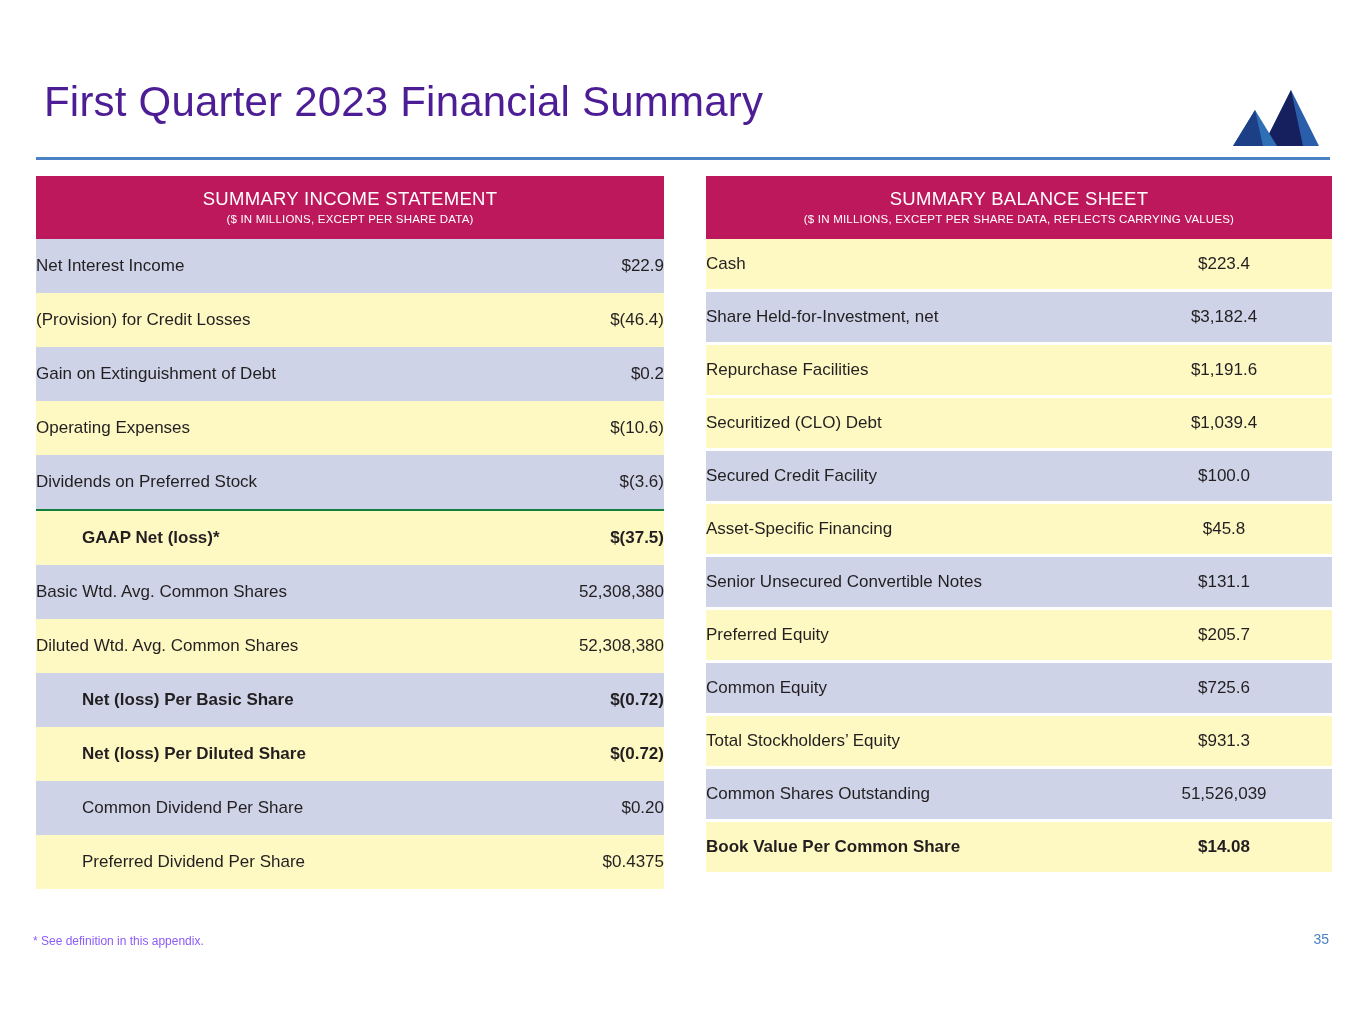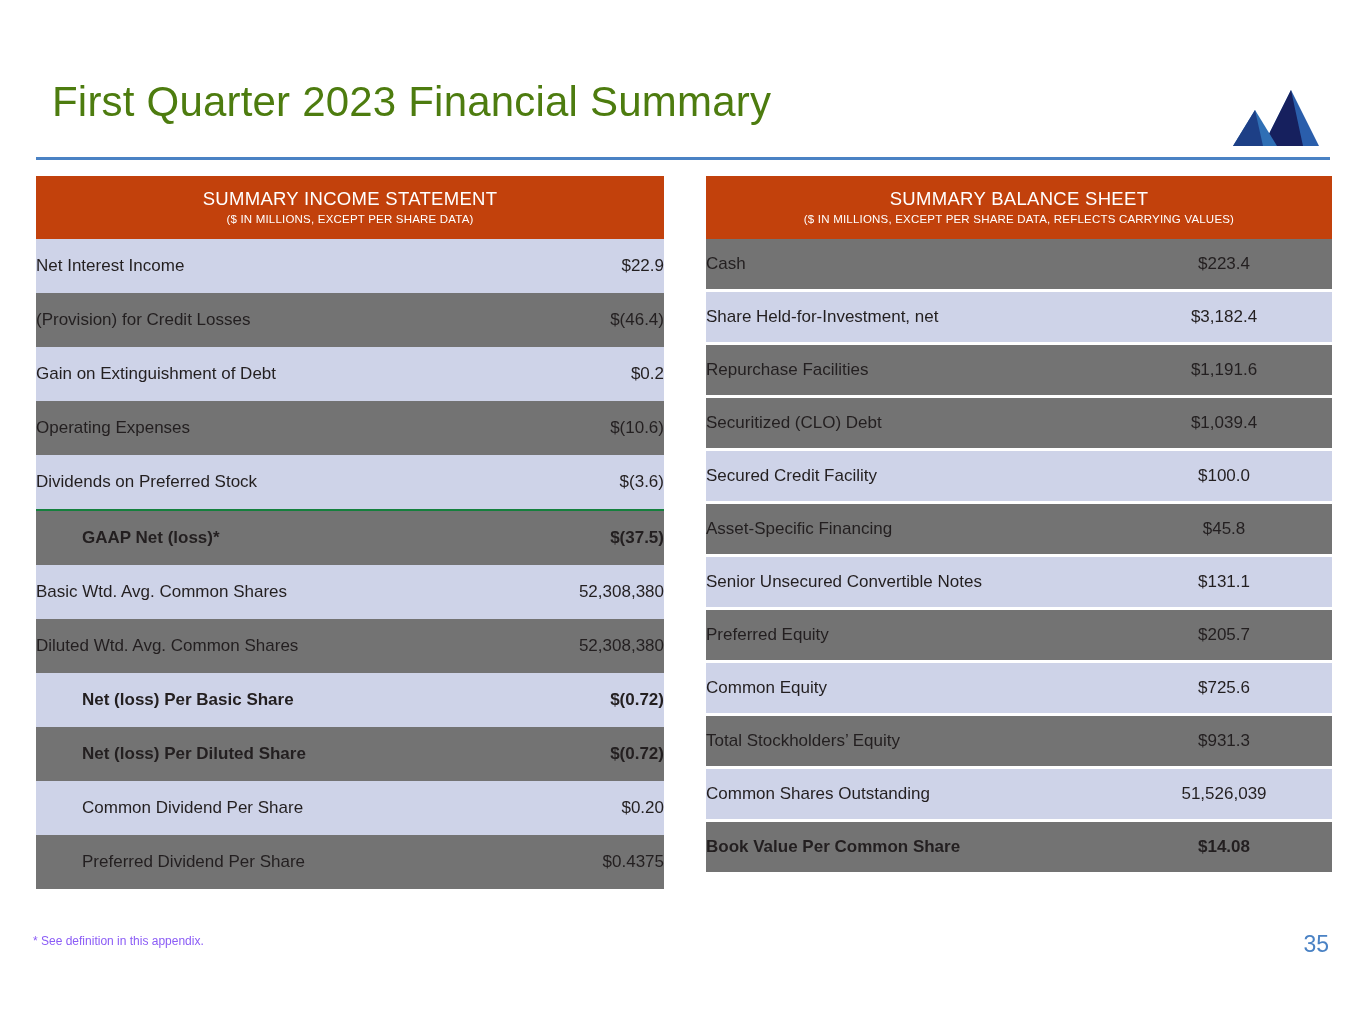--- a/index.html
+++ b/index.html
@@ -18,25 +18,25 @@
   .slide {
     position: relative;
     width: 1365px;
     height: 1024px;
     box-sizing: border-box;
   }
 
   
   .title {
     position: absolute;
-    left: 52px;
+    left: 44px;
     top: 78px;
     font-size: 42px;
     font-weight: 400;
-    color: #4d7c0f;
+    color: #4c1d95;
     letter-spacing: 0.2px;
     white-space: nowrap;
   }
   .title-rule {
     position: absolute;
     left: 36px;
     top: 157px;
     width: 1294px;
     height: 3px;
     background: #4a82c4;
@@ -53,21 +53,21 @@
 
   
   .panel {
     position: absolute;
     border-collapse: collapse;
   }
   .panel.left  { left: 36px;  top: 176px; width: 628px; }
   .panel.right { left: 706px; top: 176px; width: 626px; }
 
   .hdr {
-    background: #c2410c;
+    background: #be185d;
     color: #ffffff;
     text-align: center;
     padding: 12px 8px 13px 8px;
     line-height: 1.15;
   }
   .hdr .h-main {
     font-size: 18.5px;
     font-weight: 400;
     letter-spacing: 0.3px;
   }
@@ -93,21 +93,21 @@
     margin-top: 20px;
   }
   .lbl {
     padding-left: 14px;
   }
   .val {
     text-align: right;
     padding-right: 14px;
   }
   .row-a td { background: #ced3e8; }
-  .row-b td { background: #737373; }
+  .row-b td { background: #fef9c3; }
 
   
   .panel.left col.c1 { width: 422px; }
   .panel.left col.c2 { width: 206px; }
   
   .panel.right col.c1 { width: 426px; }
   .panel.right col.c2 { width: 200px; }
 
   tr.bold td { font-weight: bold; }
   tr.indent .lbl { padding-left: 46px; }
@@ -125,21 +125,21 @@
     position: absolute;
     left: 33px;
     top: 934px;
     font-size: 12px;
     color: #8b5cf6;
   }
   .pagenum {
     position: absolute;
     right: 36px;
     top: 931px;
-    font-size: 23px;
+    font-size: 14px;
     color: #4a82c4;
   }
 </style>
 </head>
 <body>
 
 <div class="slide">
 
   <div class="title">First Quarter 2023 Financial Summary</div>
   <div class="title-rule"></div>

